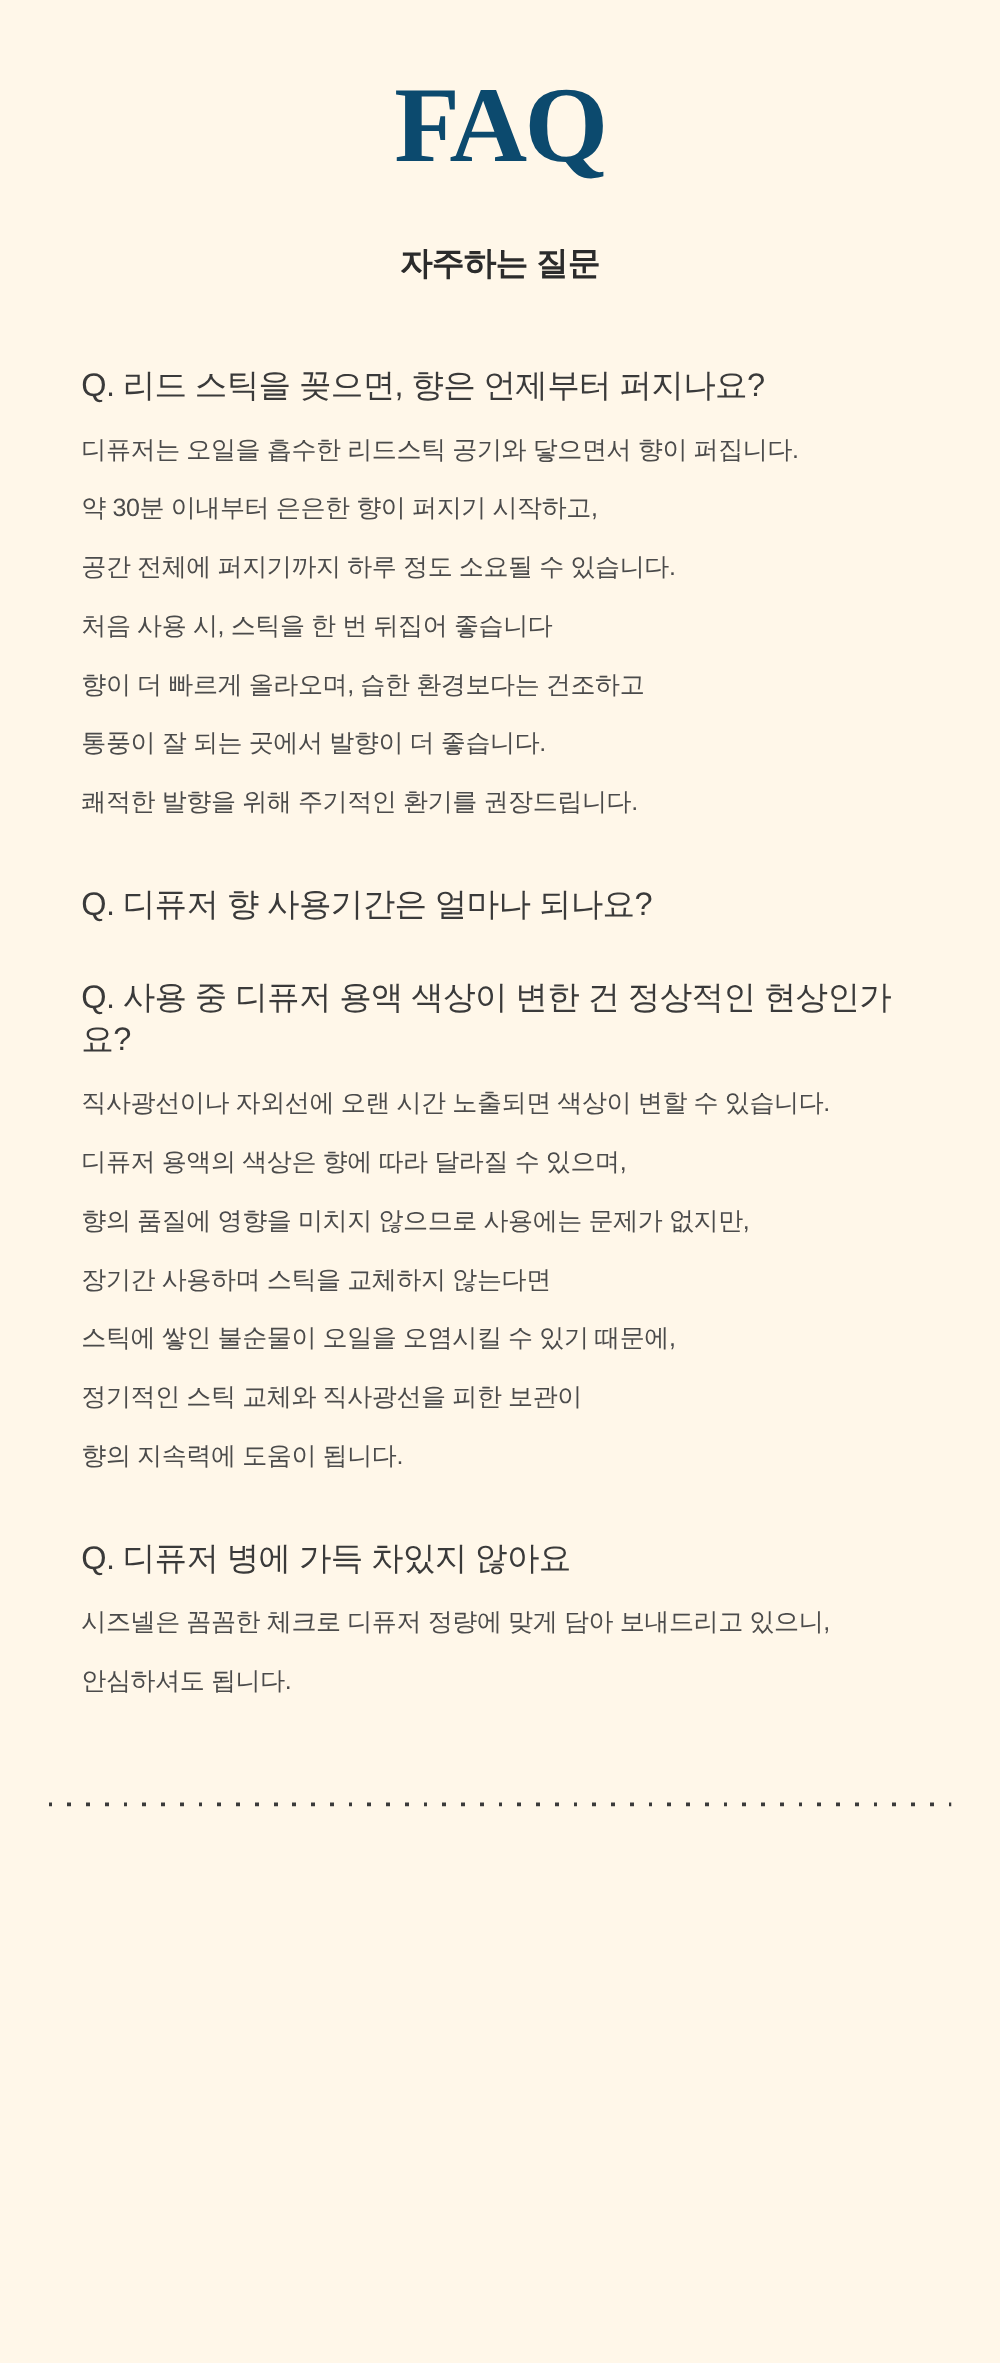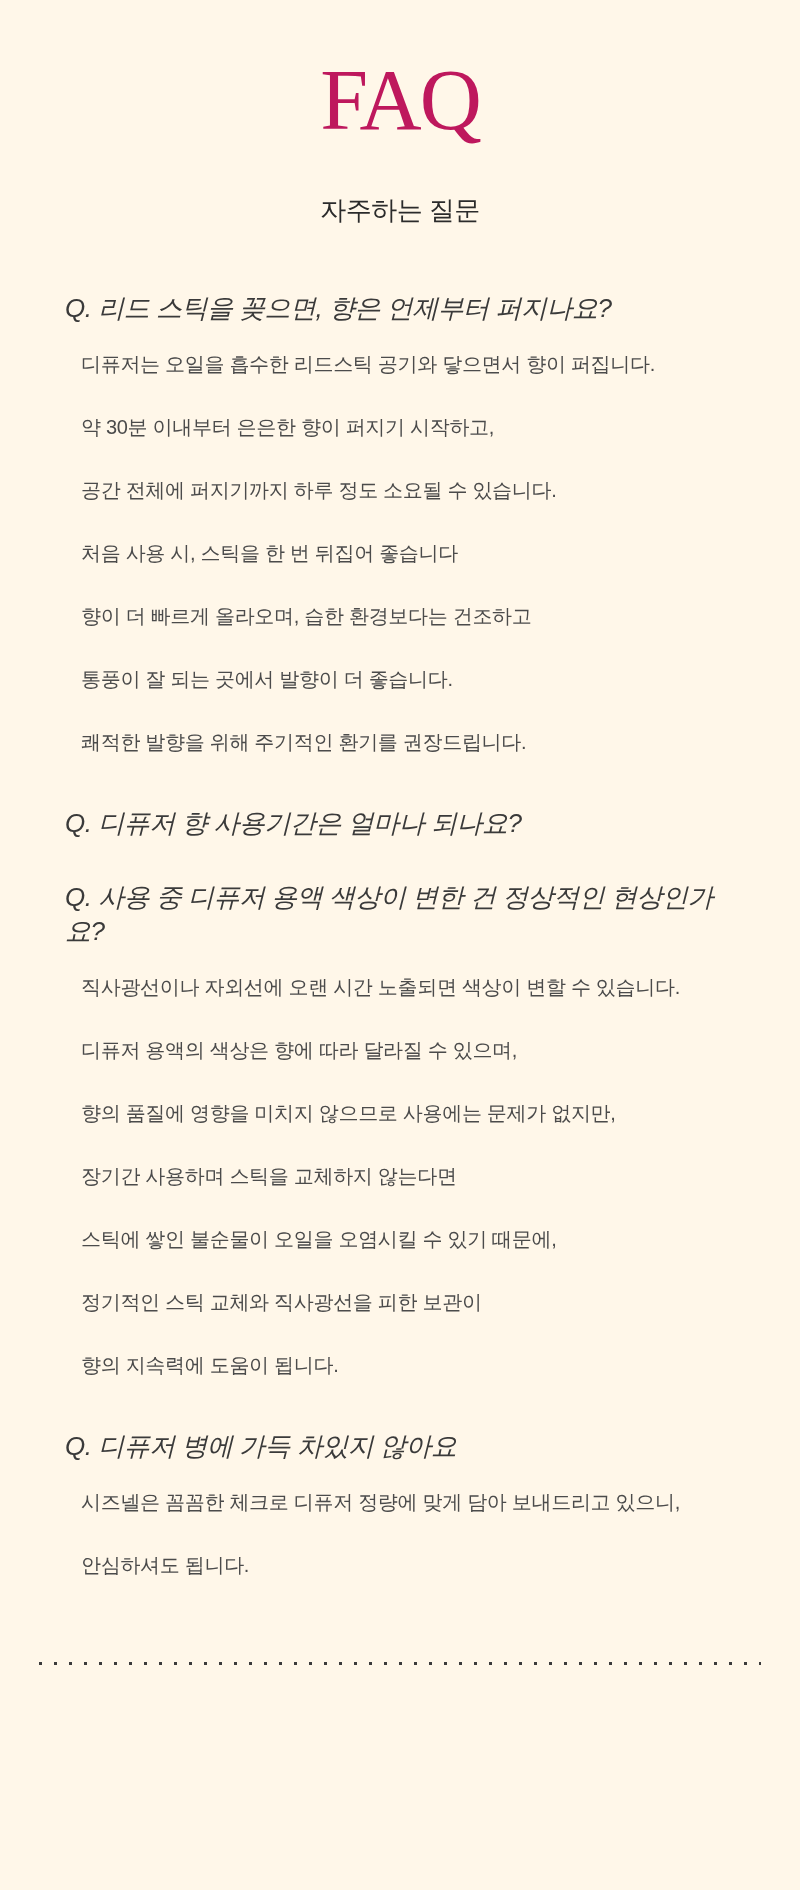--- a/index.html
+++ b/index.html
@@ -18,47 +18,46 @@
   }
   .header {
     padding-top: 55px;
     text-align: center;
   }
   .faq-title {
     font-family: "Liberation Serif", "DejaVu Serif", serif;
     font-size: 86px;
     line-height: 90px;
     letter-spacing: -2px;
-    color: #be185d;
-    font-weight: 400;
+    color: #0c4a6e;
+    font-weight: 700;
   }
   .faq-subtitle {
     margin-top: 48px;
     font-size: 26px;
     line-height: 34px;
-    font-weight: 400;
+    font-weight: 700;
     color: #2B2B2B;
     letter-spacing: -0.5px;
   }
   .sections {
     padding: 0 65px;
   }
   .faq-section { margin-top: 40px; }
   .faq-section.first { margin-top: 64px; }
   .question {
     font-size: 26px;
     line-height: 34px;
     font-weight: 400;
     color: #3A3A3A;
     letter-spacing: -0.5px;
-    font-style: italic;
   }
   .answers { margin-top: 12px; }
   .answers p {
-    margin: 16px;
+    margin: 0;
     font-size: 20px;
     line-height: 47px;
     font-weight: 400;
     color: #4B4B4B;
     letter-spacing: -0.3px;
   }
   .dotted-divider {
     margin: 73px auto 0;
     width: 722px;
     height: 3px;

